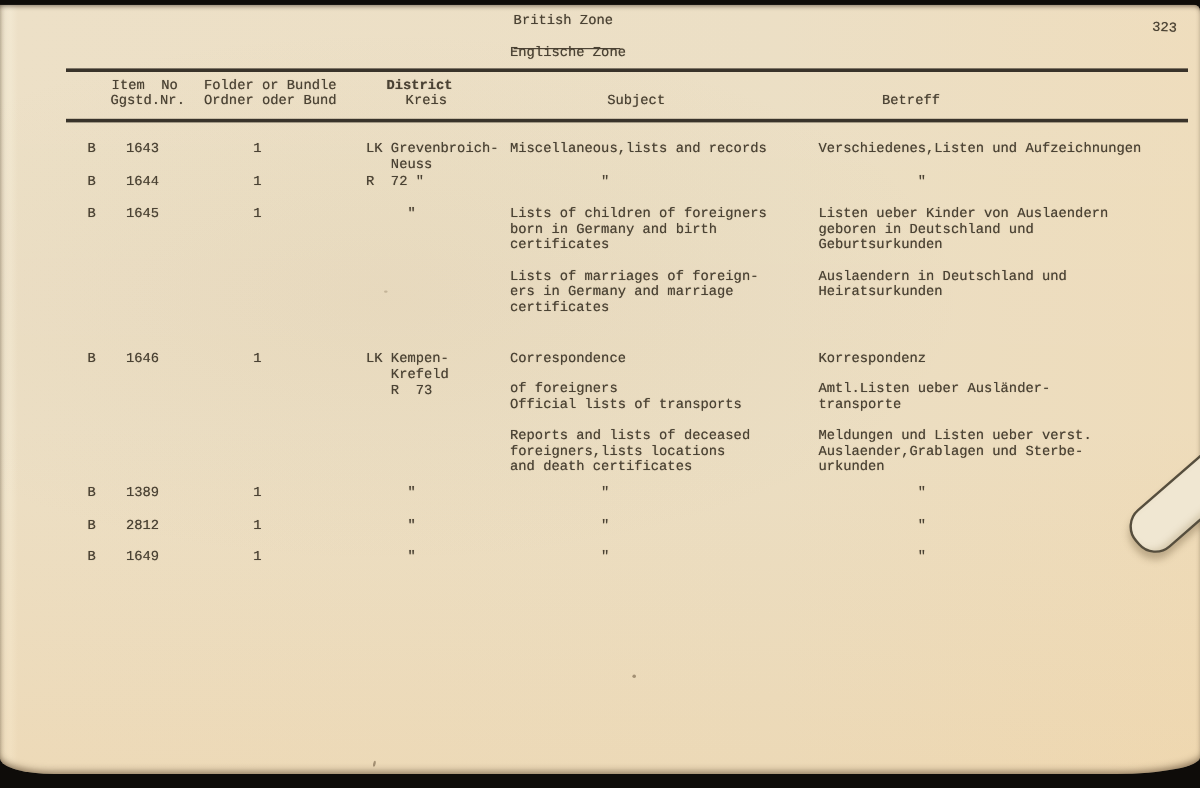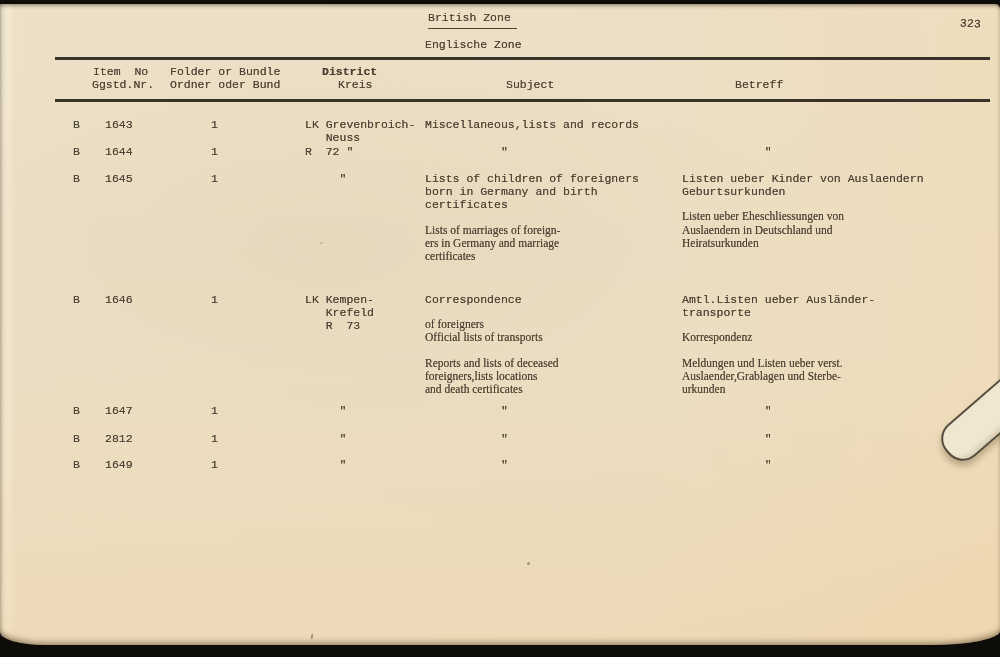--- a/index.html
+++ b/index.html
@@ -18,21 +18,21 @@
     border-top-right-radius:5px;
     border-bottom-left-radius:45px 13px;
     border-bottom-right-radius:70px 14px;
     box-shadow:
       inset 0 3px 4px -2px rgba(40,30,20,0.55),
       inset 0 -5px 6px -3px rgba(60,40,20,0.5),
       inset 5px 0 7px -5px rgba(120,90,50,0.45);
   }
   .ink { position:absolute; white-space:pre; line-height:13.3px;
          text-shadow:0 0 0.6px rgba(72,60,42,0.65); }
-  .title-en { left:428px; top:11px; border-bottom:1.5px solid #4d4436; padding:0 6px 4px 0; }
+  .title-en { left:428px; top:11px; border-bottom:1.5px solid #4d4436; padding:0 6px 16px 0; }
   .title-de { left:425px; top:38px; }
   .page-num { left:960px; top:17px; transform:rotate(2.5deg); }
 
   .rule { position:absolute; left:55px; width:935px; background:#39332a; }
   .rule-1 { top:57px; height:2.5px; }
   .rule-2 { top:99px; height:2.5px; }
 
   .h-item-en    { left:93px;  top:65px; }
   .h-item-de    { left:92px;  top:78px; }
   .h-folder-en  { left:170px; top:65px; }
@@ -46,21 +46,21 @@
   .row { display:grid; grid-template-columns:32px 106px 94px 120px 257px auto; padding-left:73px; }
   .row:nth-child(1){ margin-top:17px; }
   .row:nth-child(2){ margin-top:0; }
   .row:nth-child(3){ margin-top:14px; }
   .row:nth-child(4){ margin-top:29px; }
   .row:nth-child(5){ margin-top:8px; }
   .row:nth-child(6){ margin-top:14px; }
   .row:nth-child(7){ margin-top:13px; }
   .cell { white-space:pre; text-shadow:0 0 0.6px rgba(72,60,42,0.65); }
   .line { line-height:13.3px; min-height:13.3px; }
-  .para + .para { margin-top:12px;font-family:Liberation Serif, serif; }
+  .para + .para { margin-top:12px; }
 
   .page-corner {
     position:absolute; left:932px; top:391px; width:120px; height:38px;
     border-radius:19px; background:#f0e7d2; border:2px solid #564e3d;
     transform:rotate(-41deg);
     box-shadow:-4px 4px 6px rgba(100,80,50,0.35), inset -3px -3px 5px rgba(165,145,105,0.35);
   }
   .speck { position:absolute; background:rgba(90,70,45,0.5); border-radius:50%; }
   .speck-1 { left:527px; top:562px; width:3px; height:3px; }
   .speck-2 { left:311px; top:634px; width:2px; height:5px; transform:rotate(12deg); }
@@ -89,48 +89,49 @@
 
   <div class="rule rule-2"></div>
 
   <div class="tbody">
       <div class="row">
         <div class="cell"><div class="para"><div class="line">B</div></div></div>
         <div class="cell"><div class="para"><div class="line">1643</div></div></div>
         <div class="cell"><div class="para"><div class="line">1</div></div></div>
         <div class="cell"><div class="para"><div class="line">LK Grevenbroich-</div><div class="line">   Neuss</div></div></div>
         <div class="cell"><div class="para"><div class="line">Miscellaneous,lists and records</div></div></div>
+        <div class="cell"><div class="para"><div class="line">Verschiedenes,Listen und Aufzeichnungen</div></div></div>
       </div>
       <div class="row">
         <div class="cell"><div class="para"><div class="line">B</div></div></div>
         <div class="cell"><div class="para"><div class="line">1644</div></div></div>
         <div class="cell"><div class="para"><div class="line">1</div></div></div>
         <div class="cell"><div class="para"><div class="line">R  72 "</div></div></div>
         <div class="cell"><div class="para"><div class="line">           "</div></div></div>
         <div class="cell"><div class="para"><div class="line">            "</div></div></div>
       </div>
       <div class="row">
         <div class="cell"><div class="para"><div class="line">B</div></div></div>
         <div class="cell"><div class="para"><div class="line">1645</div></div></div>
         <div class="cell"><div class="para"><div class="line">1</div></div></div>
         <div class="cell"><div class="para"><div class="line">     "</div></div></div>
         <div class="cell"><div class="para"><div class="line">Lists of children of foreigners</div><div class="line">born in Germany and birth</div><div class="line">certificates</div></div><div class="para"><div class="line">Lists of marriages of foreign-</div><div class="line">ers in Germany and marriage</div><div class="line">certificates</div></div></div>
-        <div class="cell"><div class="para"><div class="line">Listen ueber Kinder von Auslaendern</div><div class="line">Geburtsurkunden</div></div><div class="para"><div class="line">Listen ueber Eheschliessungen von</div><div class="line">Auslaendern in Deutschland und</div><div class="line">Heiratsurkunden</div></div></div>
+        <div class="cell"><div class="para"><div class="line">Listen ueber Kinder von Auslaendern</div><div class="line">geboren in Deutschland und</div><div class="line">Geburtsurkunden</div></div><div class="para"><div class="line">Auslaendern in Deutschland und</div><div class="line">Heiratsurkunden</div></div></div>
       </div>
       <div class="row">
         <div class="cell"><div class="para"><div class="line">B</div></div></div>
         <div class="cell"><div class="para"><div class="line">1646</div></div></div>
         <div class="cell"><div class="para"><div class="line">1</div></div></div>
         <div class="cell"><div class="para"><div class="line">LK Kempen-</div><div class="line">   Krefeld</div><div class="line">   R  73</div></div></div>
         <div class="cell"><div class="para"><div class="line">Correspondence</div></div><div class="para"><div class="line">of foreigners</div><div class="line">Official lists of transports</div></div><div class="para"><div class="line">Reports and lists of deceased</div><div class="line">foreigners,lists locations</div><div class="line">and death certificates</div></div></div>
-        <div class="cell"><div class="para"><div class="line">Amtl.Listen ueber Ausländer-</div><div class="line">transporte</div></div><div class="para"><div class="line">Korrespondenz</div></div><div class="para"><div class="line">Meldungen und Listen ueber verst.</div><div class="line">Auslaender,Grablagen und Sterbe-</div><div class="line">urkunden</div></div></div>
+        <div class="cell"><div class="para"><div class="line">Korrespondenz</div></div><div class="para"><div class="line">Amtl.Listen ueber Ausländer-</div><div class="line">transporte</div></div><div class="para"><div class="line">Meldungen und Listen ueber verst.</div><div class="line">Auslaender,Grablagen und Sterbe-</div><div class="line">urkunden</div></div></div>
       </div>
       <div class="row">
         <div class="cell"><div class="para"><div class="line">B</div></div></div>
-        <div class="cell"><div class="para"><div class="line">1647</div></div></div>
+        <div class="cell"><div class="para"><div class="line">1389</div></div></div>
         <div class="cell"><div class="para"><div class="line">1</div></div></div>
         <div class="cell"><div class="para"><div class="line">     "</div></div></div>
         <div class="cell"><div class="para"><div class="line">           "</div></div></div>
         <div class="cell"><div class="para"><div class="line">            "</div></div></div>
       </div>
       <div class="row">
         <div class="cell"><div class="para"><div class="line">B</div></div></div>
         <div class="cell"><div class="para"><div class="line">2812</div></div></div>
         <div class="cell"><div class="para"><div class="line">1</div></div></div>
         <div class="cell"><div class="para"><div class="line">     "</div></div></div>

